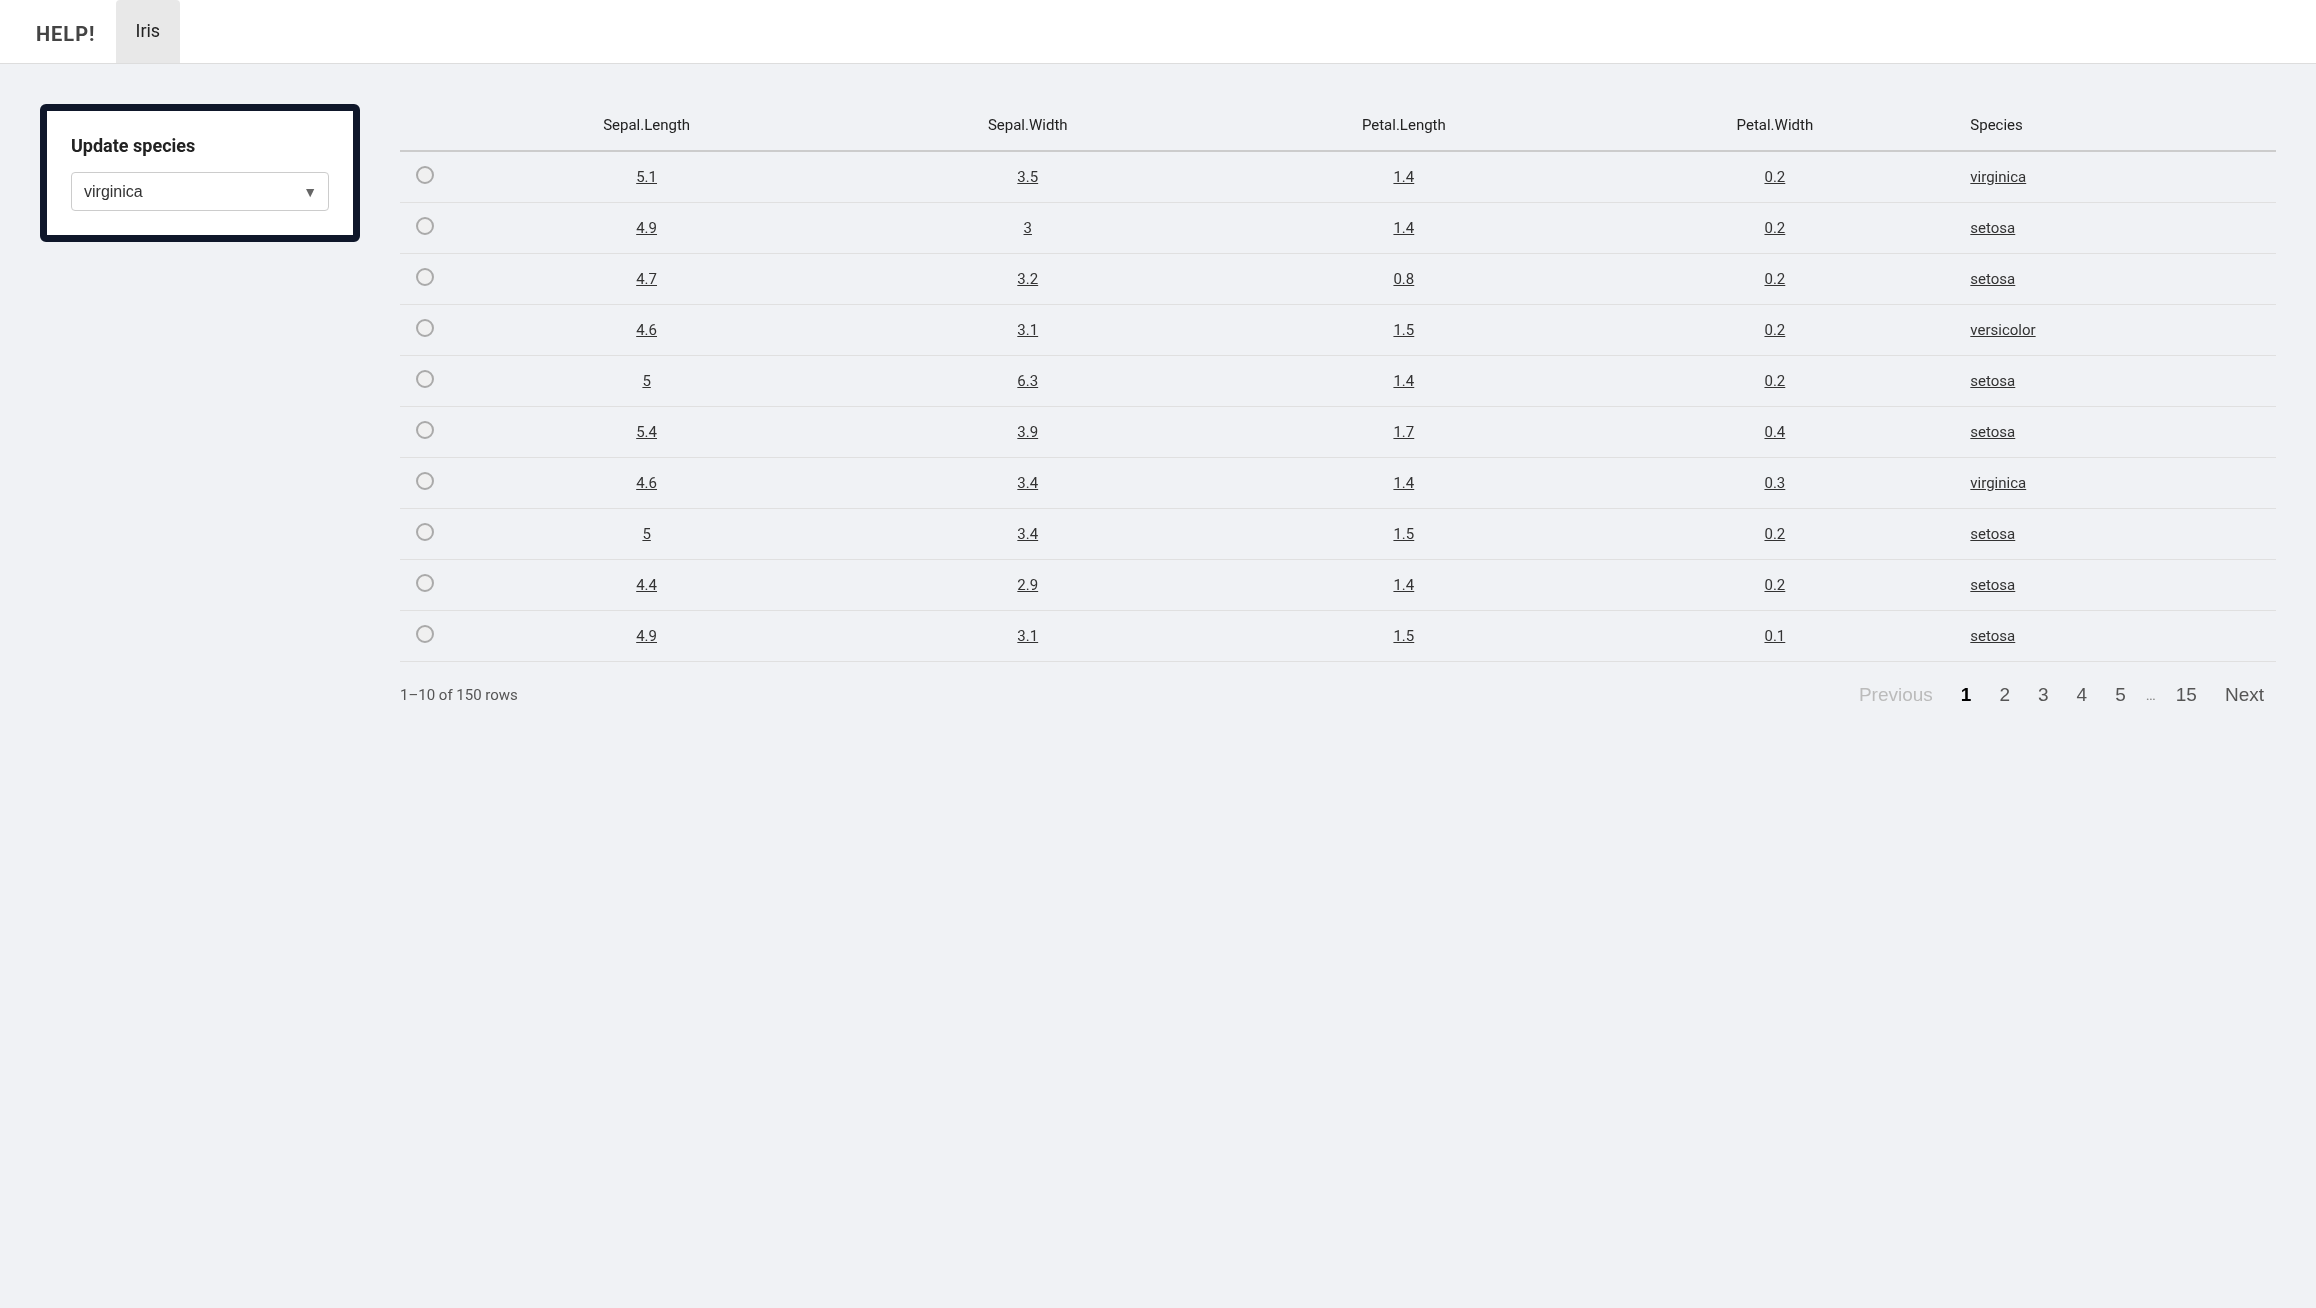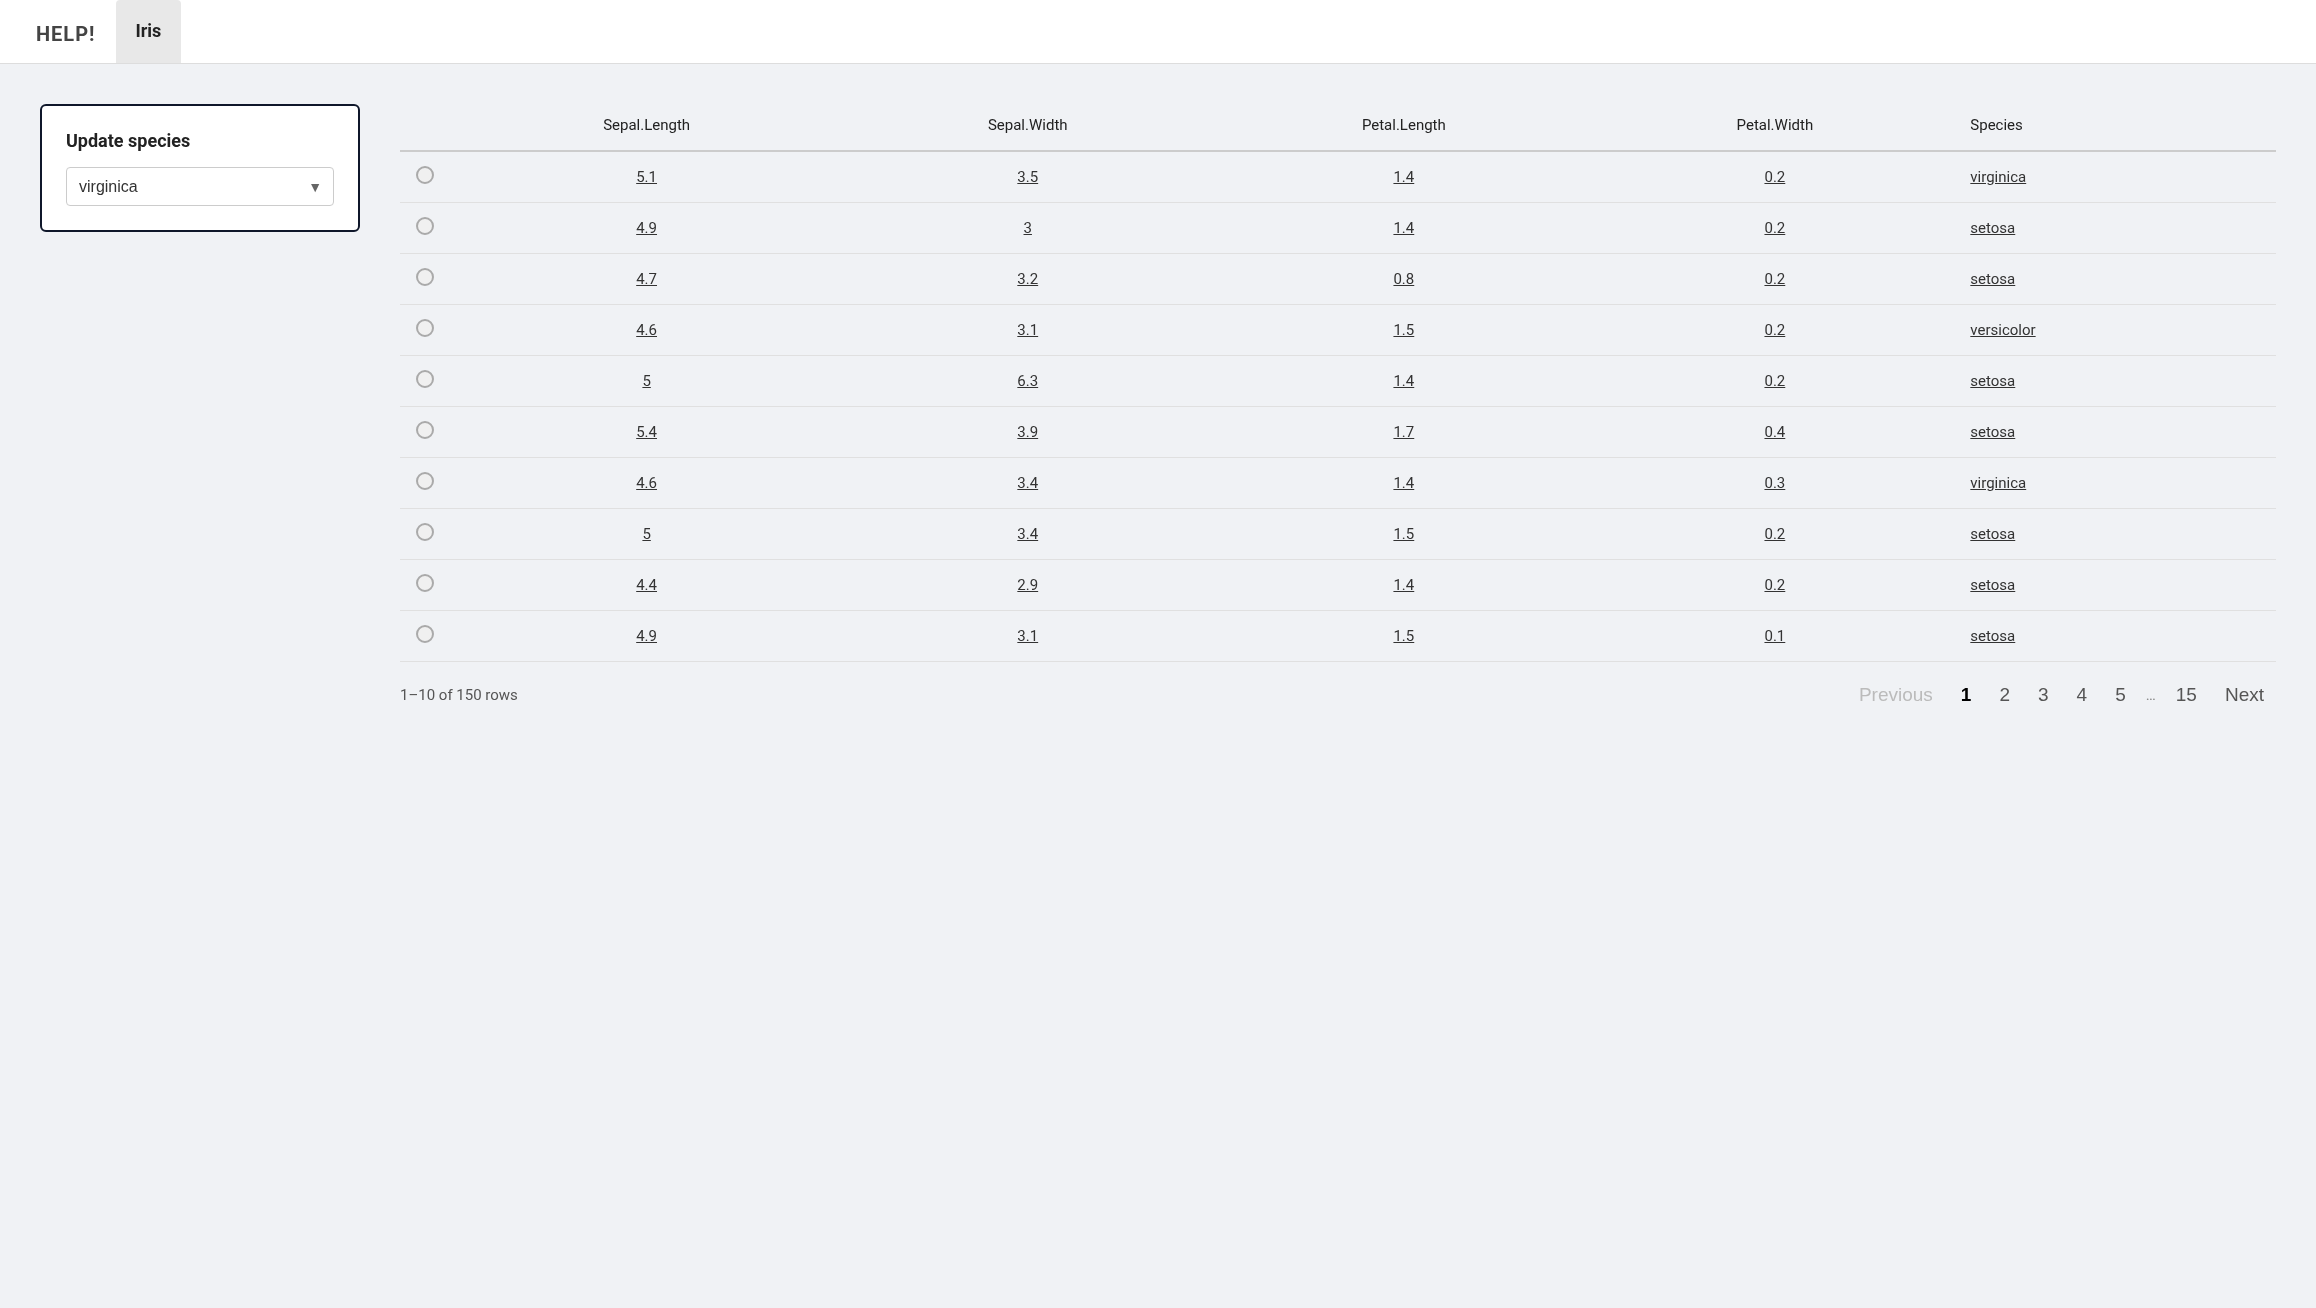--- a/index.html
+++ b/index.html
@@ -15,21 +15,21 @@
       display: flex;
       align-items: stretch;
       height: 64px;
       padding: 0 16px;
     }
     .nav-item {
       display: flex;
       align-items: center;
       padding: 0 20px;
       font-size: 18px;
-      font-weight: 700;
+      font-weight: 400;
       cursor: pointer;
       color: #555;
       border-bottom: 3px solid transparent;
     }
     .nav-item.help {
       color: #444;
       font-size: 20px;
       font-weight: 700;
       letter-spacing: 1px;
       margin-top: 8px;
@@ -44,21 +44,21 @@
     .main-content {
       display: flex;
       padding: 40px 40px 20px 40px;
       gap: 40px;
       align-items: flex-start;
     }
 
     
     .sidebar-panel {
       background: #fff;
-      border: 2px solid #0f172a;
+      border: 7px solid #0f172a;
       border-radius: 6px;
       padding: 24px;
       width: 320px;
       flex-shrink: 0;
     }
     .panel-title {
       font-size: 18px;
       font-weight: 700;
       margin-bottom: 16px;
       color: #222;

